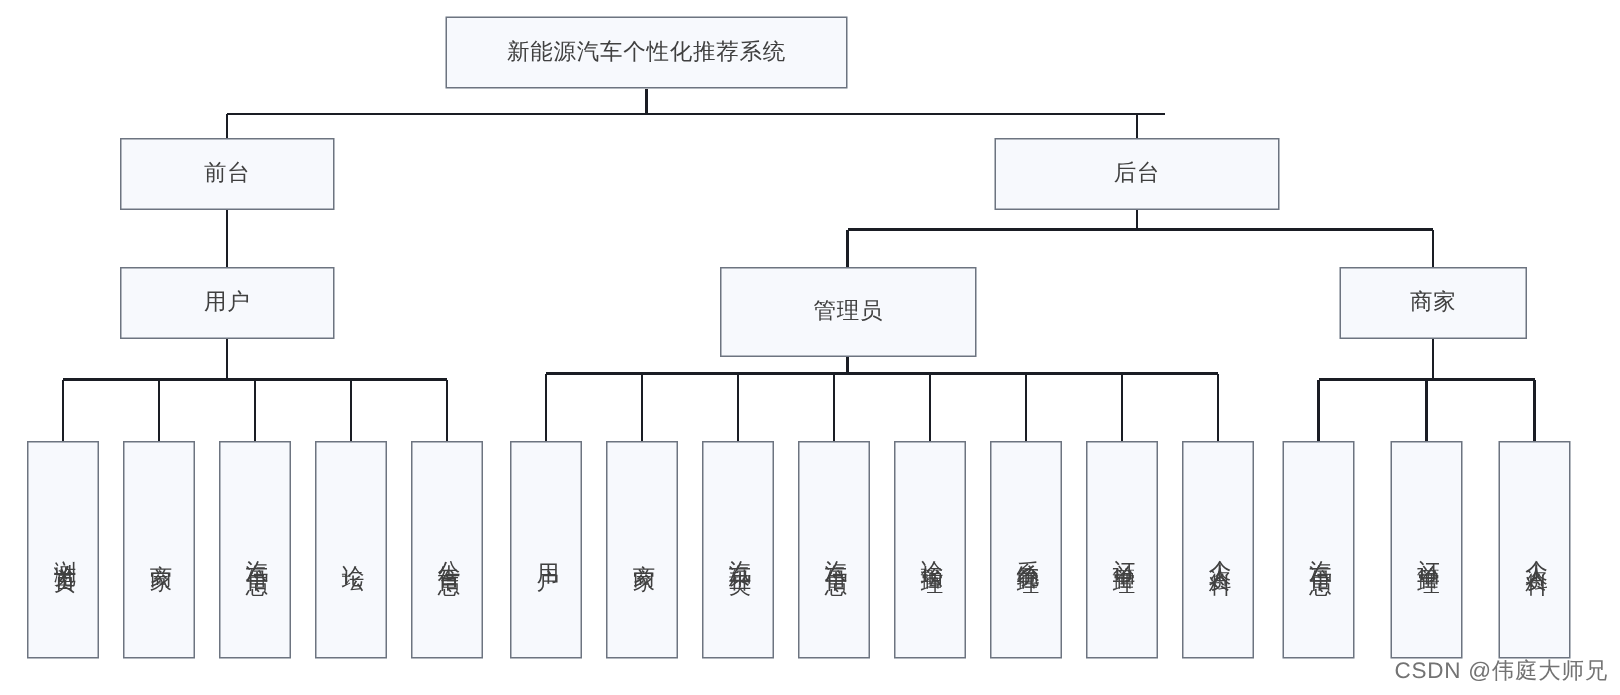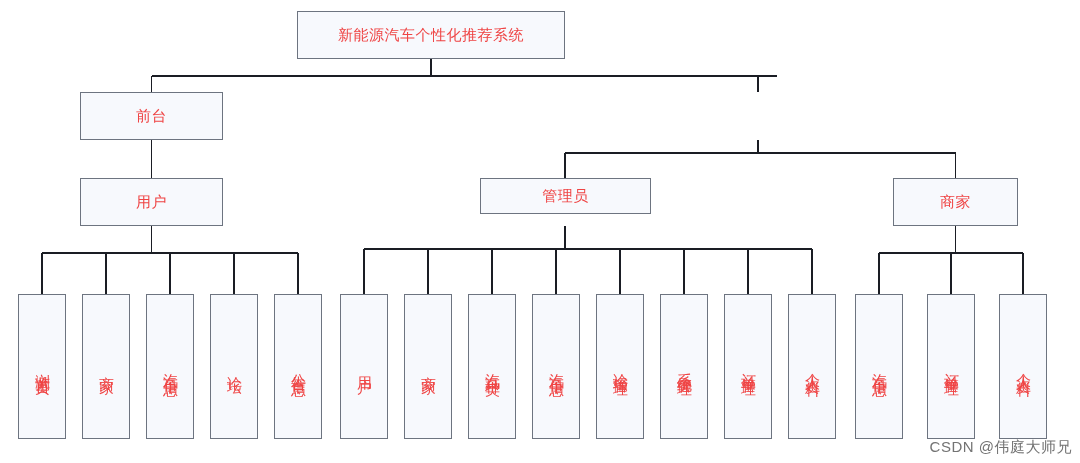--- a/index.html
+++ b/index.html
@@ -26,21 +26,21 @@
     position: absolute;
     box-sizing: border-box;
     background: #f7f9fd;
     border: 1px solid #6d7480;
     display: flex;
     align-items: center;
     justify-content: center;
     z-index: 2;
   }
   .node-label {
-    color: #ef4444;
+    color: #404040;
     font-size: 15px;
     line-height: 1.25;
     letter-spacing: 0.5px;
     white-space: pre;
     text-align: center;
   }
   .node.leaf .node-label {
     writing-mode: vertical-rl;
     text-orientation: upright;
     letter-spacing: 3px;
@@ -108,25 +108,28 @@
     </g>
   </svg>
 
   <div class="node root" style="left:297px; top:11px; width:268px; height:48px;">
     <span class="node-label">新能源汽车个性化推荐系统</span>
   </div>
 
   <div class="node level2" style="left:80px; top:92px; width:143px; height:48px;">
     <span class="node-label">前台</span>
   </div>
+  <div class="node level2" style="left:663px; top:92px; width:190px; height:48px;">
+    <span class="node-label">后台</span>
+  </div>
 
   <div class="node level3" style="left:80px; top:178px; width:143px; height:48px;">
     <span class="node-label">用户</span>
   </div>
-  <div class="node level3" style="left:480px; top:178px; width:171px; height:36px;">
+  <div class="node level3" style="left:480px; top:178px; width:171px; height:60px;">
     <span class="node-label">管理员</span>
   </div>
   <div class="node level3" style="left:893px; top:178px; width:125px; height:48px;">
     <span class="node-label">商家</span>
   </div>
 
   <div class="node leaf" style="left:18px; top:294px; width:48px; height:145px;">
     <span class="node-label">浏览首页</span>
   </div>
   <div class="node leaf" style="left:82px; top:294px; width:48px; height:145px;">

